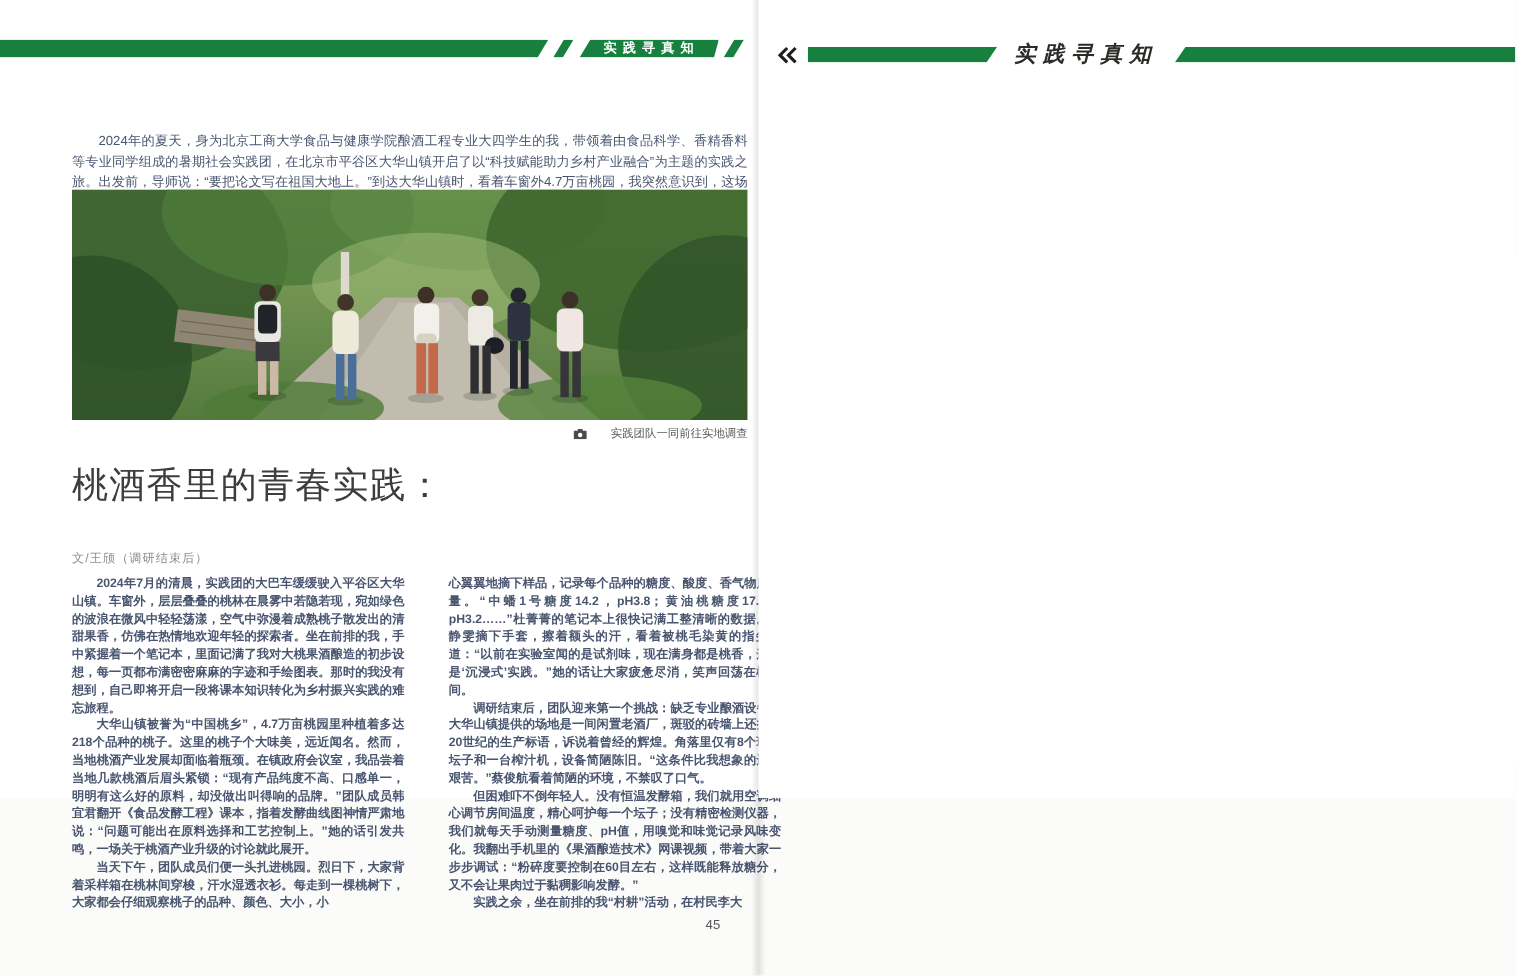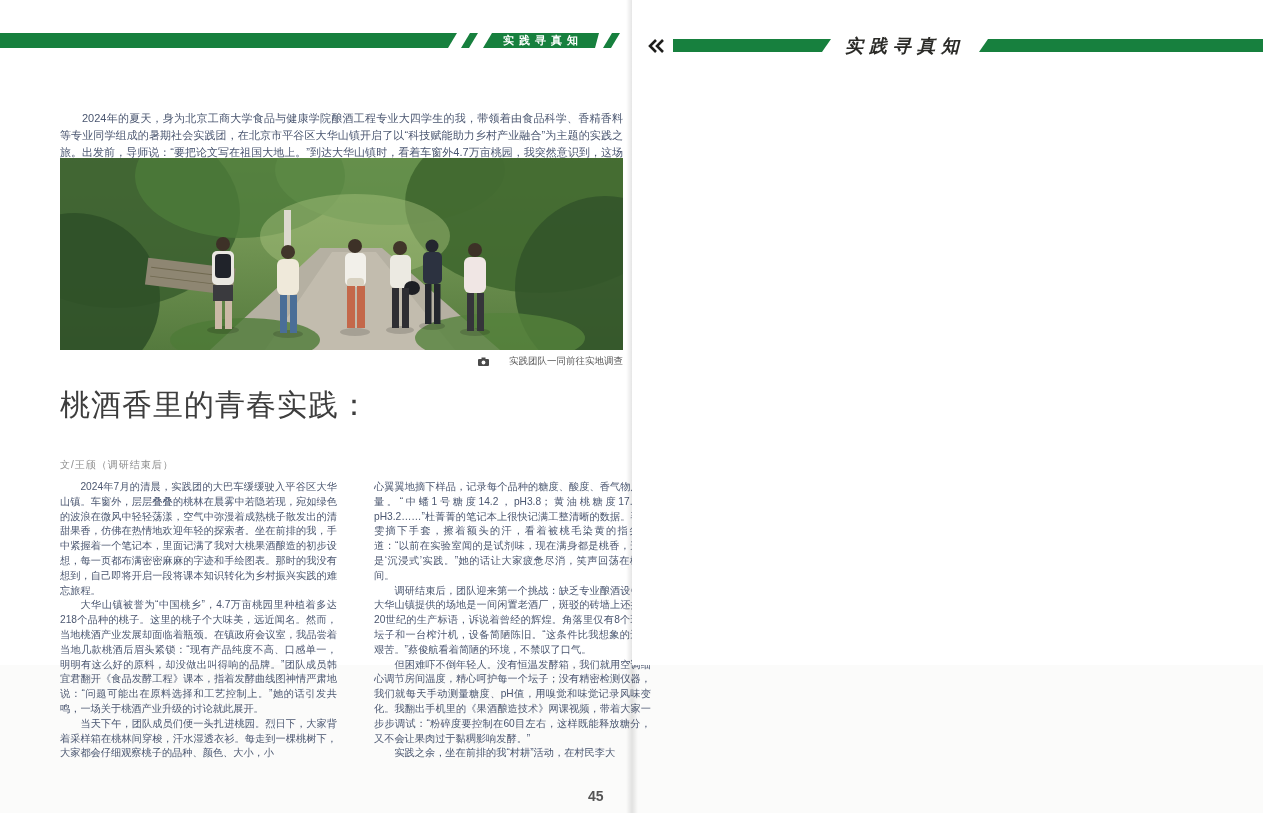--- a/index.html
+++ b/index.html
@@ -54,30 +54,30 @@
     display:flex; justify-content:flex-end; align-items:center; gap:20px;
     font-size:9.5px; color:#5a5a5a;
   }
   .title {
     position:absolute; left:60px; top:374px; width:563px;
     font-size:30px; line-height:37px; color:#3d3d3d; font-weight:400; letter-spacing:1px;margin-top:12px;
   }
   .byline { position:absolute; left:60px; top:458px; font-size:10px; color:#8b8b8b; letter-spacing:1px; }
 
   
-  .col { position:absolute; }
+  .col { position:absolute;font-weight:bold; }
   .lcol1 { left:60px;  top:480px; width:277px; }
   .lcol2 { left:346px; top:480px; width:277px;margin-left:28px; }
   .para {
     font-size:10.2px; line-height:14.8px; color:#4a5670;
     text-align:justify; text-indent:2em; margin:0;
   }
   .para.cont { text-indent:0; }
 
-  .pagenum { position:absolute; top:788px; font-size:14px; font-weight:bold; color:#555; }
+  .pagenum { position:absolute; top:765px; font-size:11px; font-weight:normal; color:#555; }
   .pagenum-left  { left:588px; }
 
   :root { --green:#17803e; }
 </style>
 </head>
 <body>
 
 <div class="page page-left">
 
   <div class="lheader">

